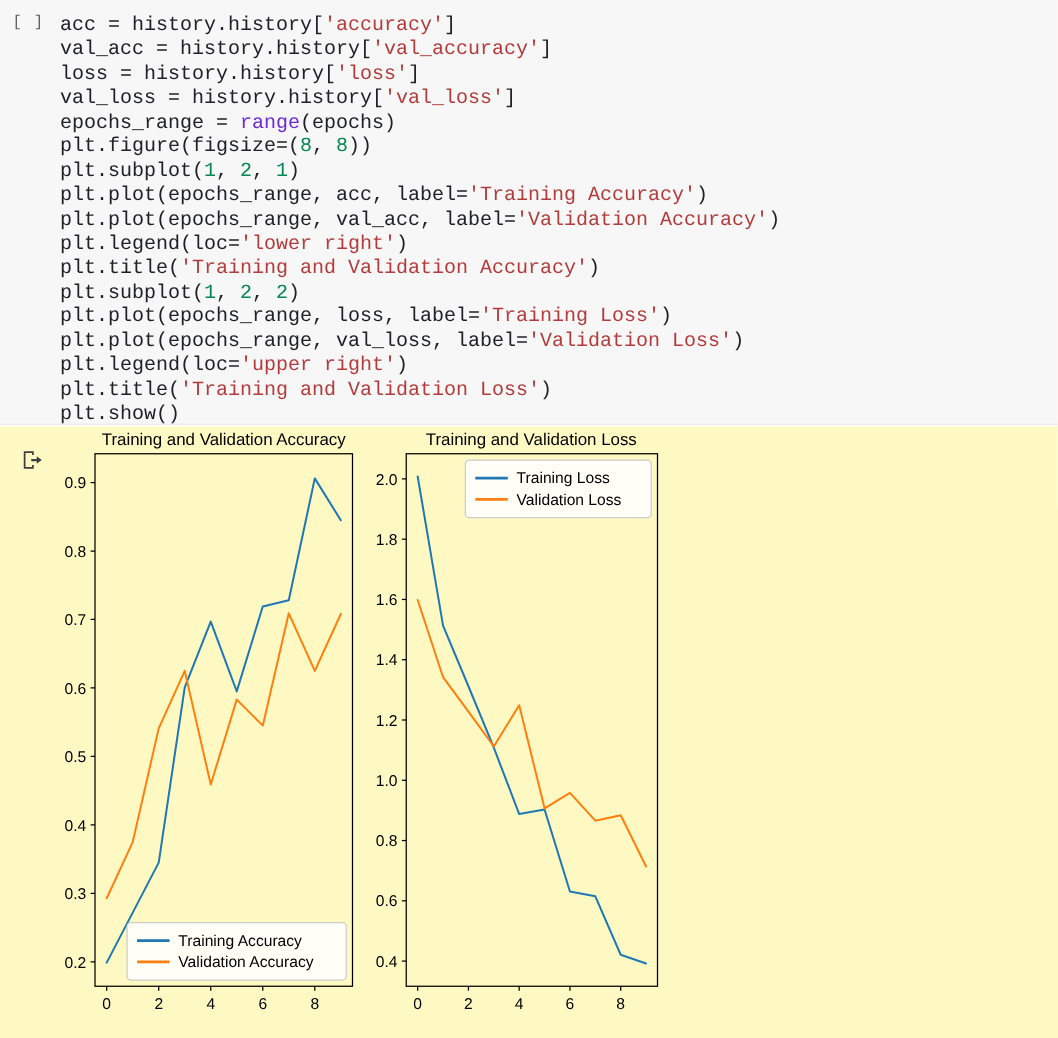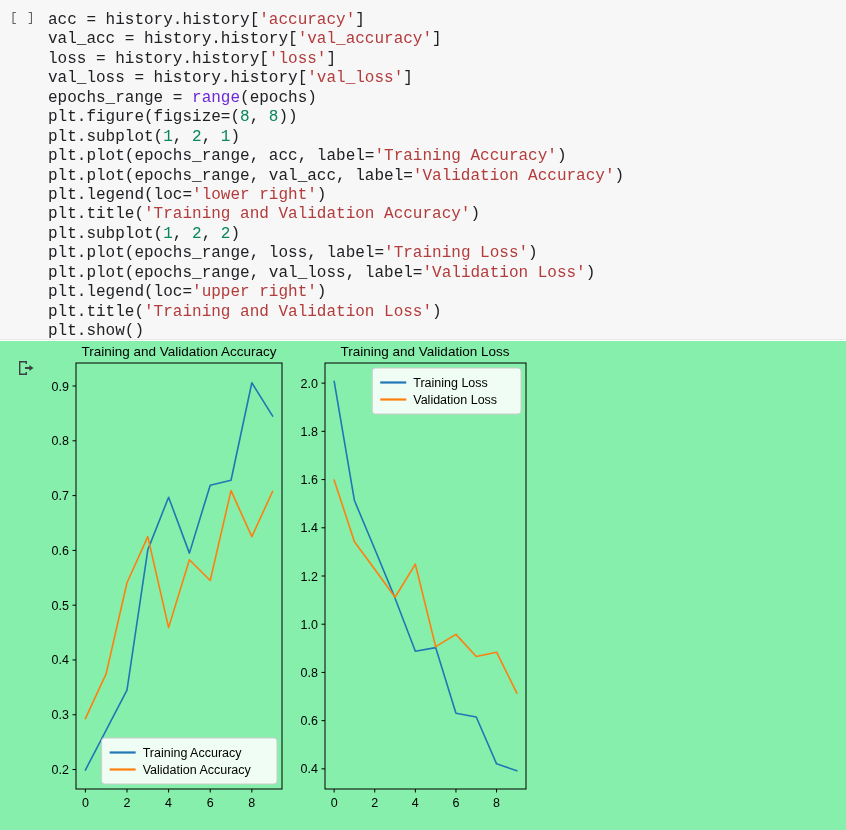--- a/index.html
+++ b/index.html
@@ -36,21 +36,21 @@
   #code-body .ln { display:block; height:19.45px; }
   .t-plain { color:#202124; }
   .t-str   { color:#b33b3b; }
   .t-num   { color:#098658; }
   .t-fn    { color:#6d28d9; }
 
   
   #output-area {
     position:absolute; left:0; top:341px;
     width:846px; height:489px;
-    background:#86efac;
+    background:#fef9c3;
   }
   #output-icon {
     position:absolute; left:16px; top:17px;
     width:20px; height:20px;
   }
   #figure {
     position:absolute; left:14px; top:0px;
     width:820px; height:489px;
   }
   svg { display:block; }

